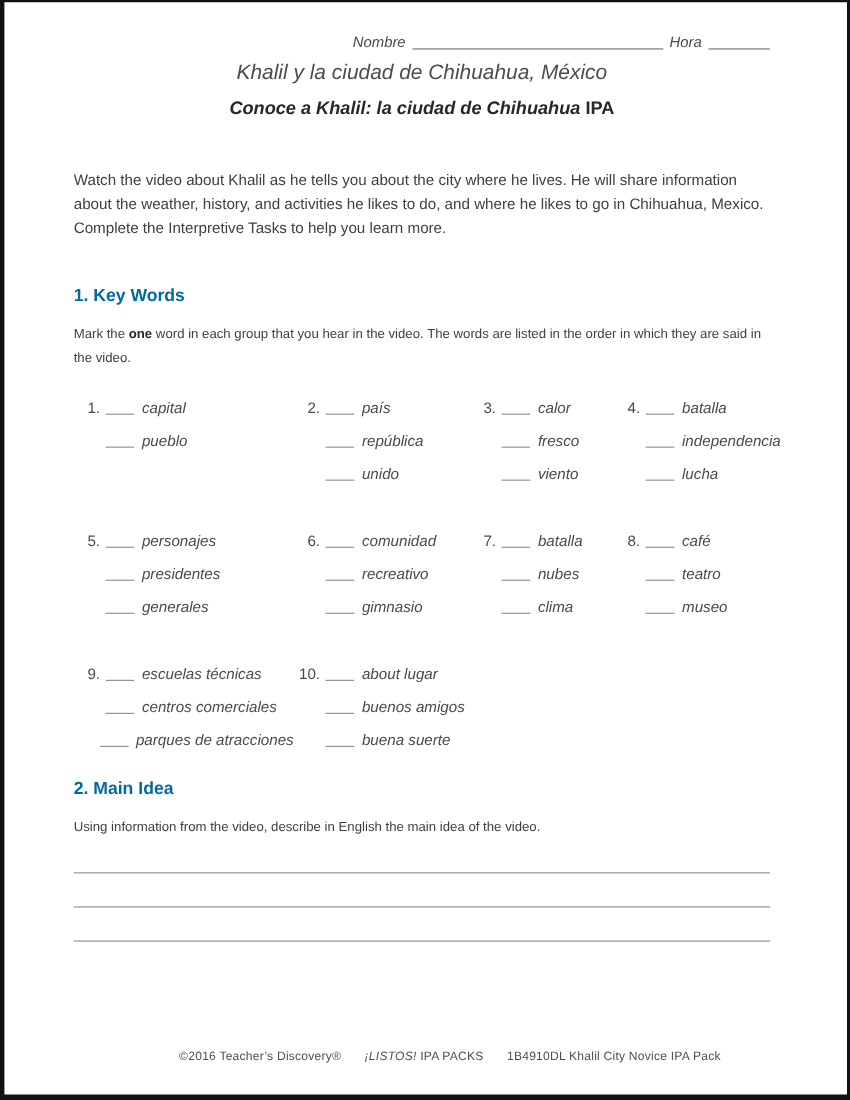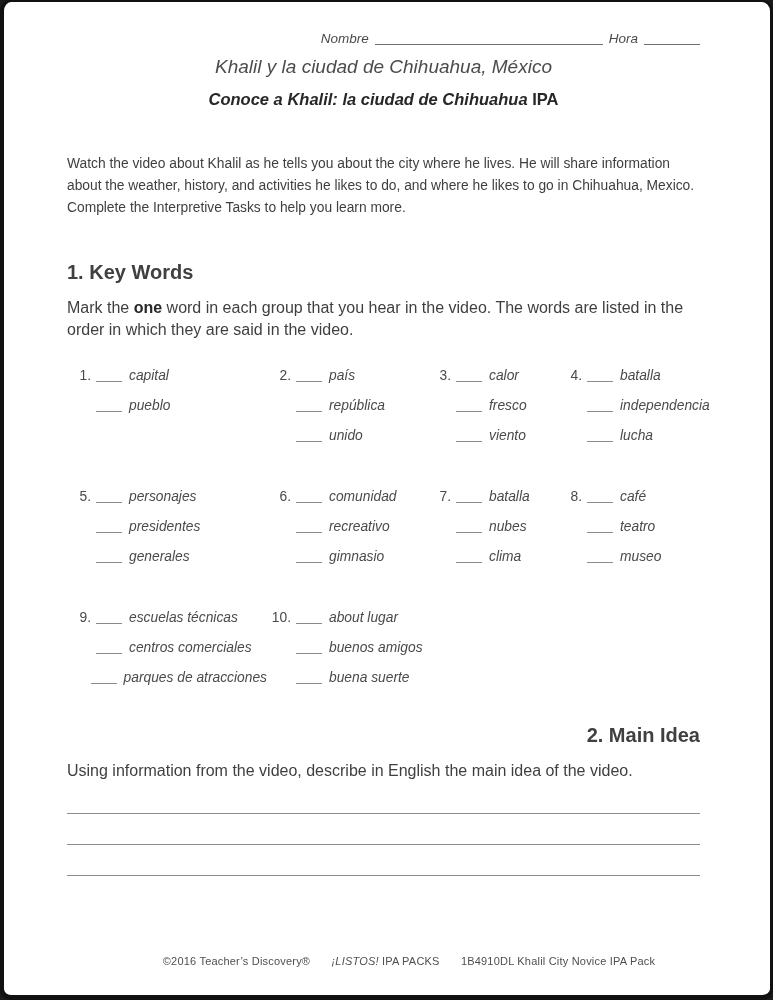--- a/index.html
+++ b/index.html
@@ -8,21 +8,20 @@
     width:773px;height:1000px;
     box-sizing:border-box;
     background:#ffffff;
     border-top:2px solid #111;
     border-left:4px solid #111;
     border-right:3px solid #111;
     border-bottom:5px solid #111;
     font-family:"Liberation Sans", sans-serif;
     color:#3f3f3f;
     overflow:hidden;
-    border-radius:11px;
   }
   .content{padding:0 70px 0 63px;}
   .it{font-style:italic;}
 
   
   .name-row{
     display:flex;align-items:flex-end;
     margin:28px 0 0 0;
     font-size:13.5px;color:#4a4a4a;font-style:italic;
     justify-content:flex-end;
@@ -45,23 +44,23 @@
     font-size:16.5px;font-weight:bold;color:#272727;
   }
   h3 .upright{font-style:normal;}
 
   p.body-text{
     margin:44px 0 0 0;
     font-size:13.8px;line-height:22px;color:#3f3f3f;
   }
   h4.section{
     margin:42px 0 0 0;
-    font-size:20px;font-weight:bold;color:#404040;
-  }
-  p.instr{margin:13px 0 0 0;font-size:16px;line-height:22px;color:#3f3f3f;}
+    font-size:16px;font-weight:bold;color:#0369a1;
+  }
+  p.instr{margin:13px 0 0 0;font-size:12px;line-height:22px;color:#3f3f3f;}
   p.instr b{color:#272727;}
 
   
   .groups-grid{
     display:grid;
     grid-template-columns:200px 160px 131px 1fr;
     row-gap:31px;
     margin-top:13px;
   }
   .wrow{display:flex;align-items:flex-end;height:30px;}
@@ -272,21 +271,21 @@
             <span class="word">buenos amigos</span>
           </div>
         <div class="wrow">
             <span class="num"></span>
             <span class="blank"></span>
             <span class="word">buena suerte</span>
           </div>
       </div>
     </div>
 
-    <h4 class="section" style="margin-top:38px;text-align:right;">2. Main Idea</h4>
+    <h4 class="section" style="margin-top:28px;">2. Main Idea</h4>
     <p class="instr">Using information from the video, describe in English the main idea of the video.</p>
 
     <div class="answer-lines">
       <div class="answer-line"></div>
       <div class="answer-line"></div>
       <div class="answer-line"></div>
     </div>
 
   </div>
 

